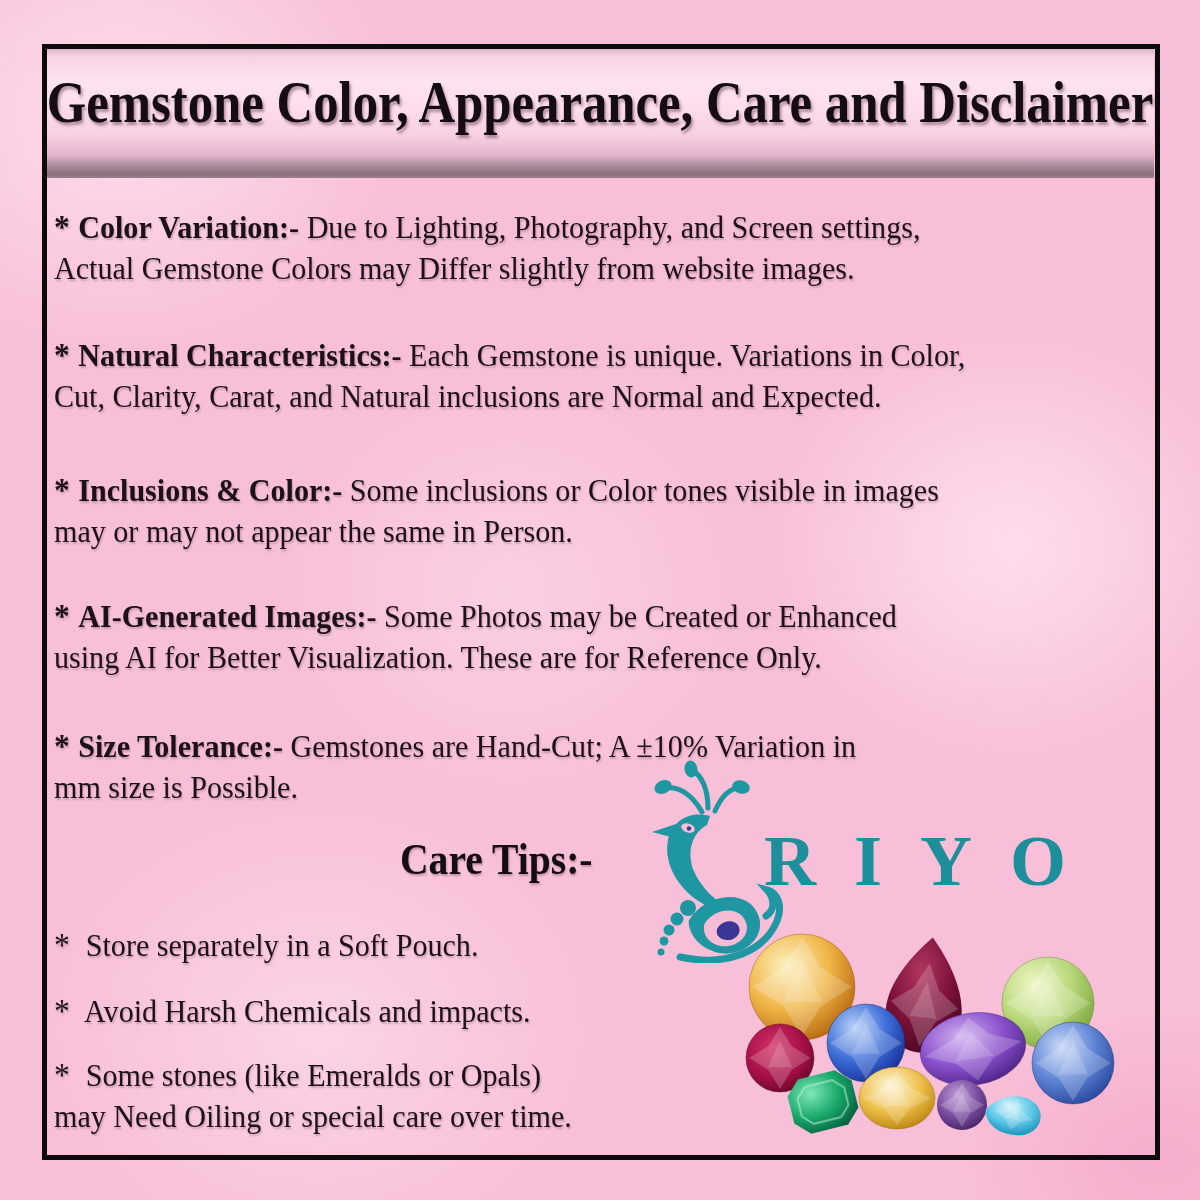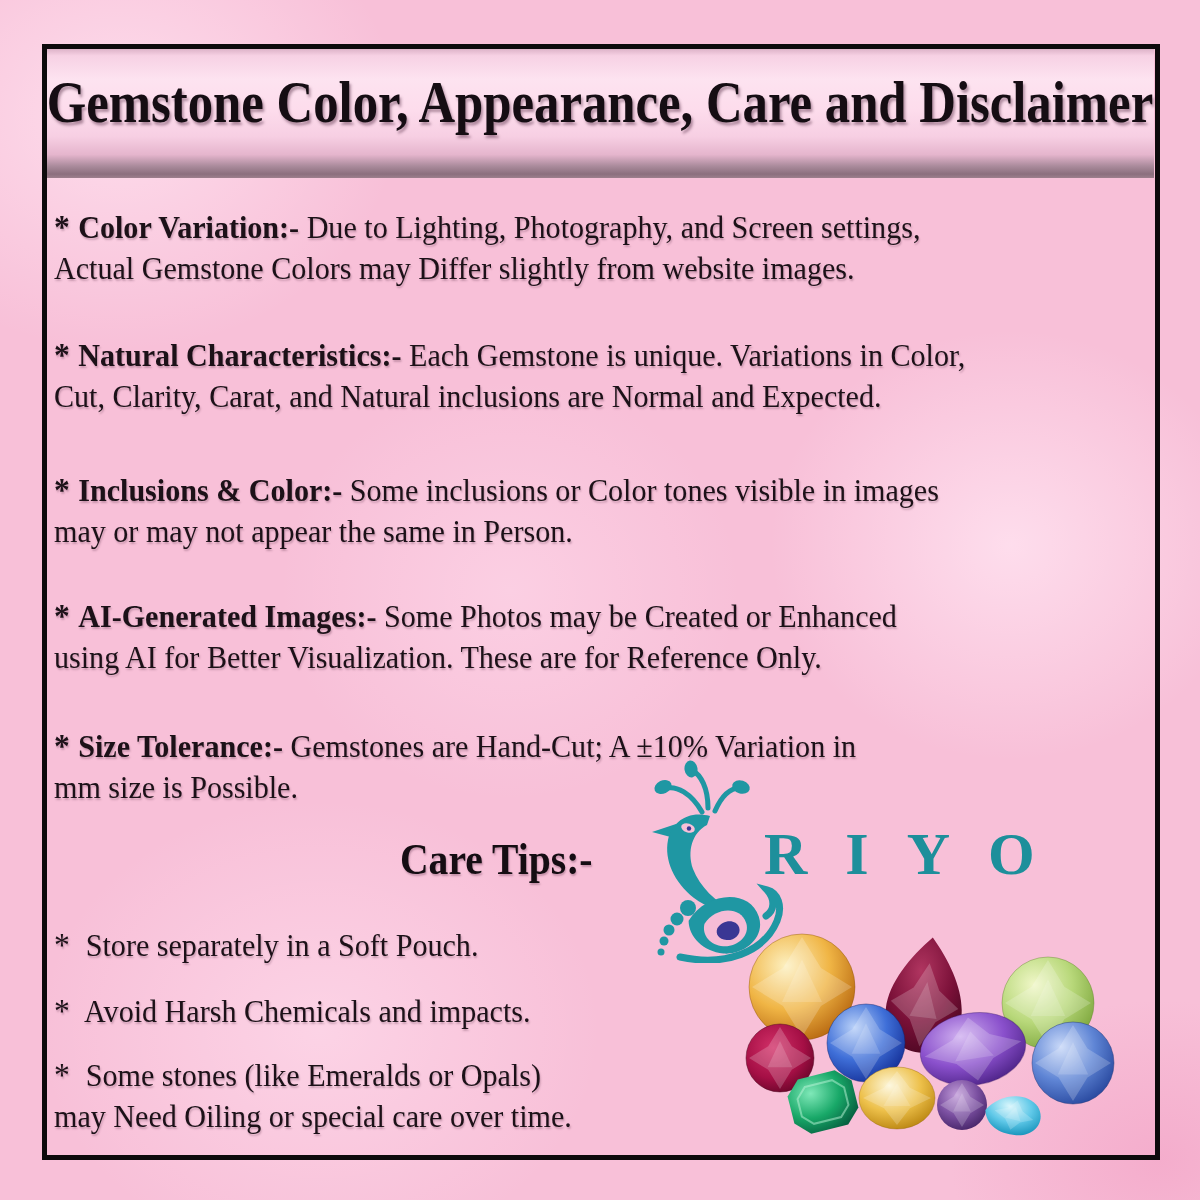--- a/index.html
+++ b/index.html
@@ -52,21 +52,21 @@
   .b1{top:206px;} .b2{top:334px;} .b3{top:469px;} .b4{top:595px;} .b5{top:725px;}
   .t1{top:924px;} .t2{top:990px;} .t3{top:1054px;}
 
   .care-heading{
     position:absolute; left:400px; top:833px; margin:0; z-index:2;
     font-size:45px; font-weight:700; transform:scaleX(.88); transform-origin:0 0;
     color:#150d13; text-shadow:1px 2px 2px rgba(100,55,80,.35);
   }
   .brand{
     position:absolute; left:764px; top:820px; z-index:2;
-    font-size:60px; font-weight:600; letter-spacing:38px;
+    font-size:72px; font-weight:600; letter-spacing:38px;
     color:#1d8f9b; white-space:nowrap;text-align:center;
   }
   .peacock{position:absolute; left:622px; top:758px; z-index:2;}
   .gems{position:absolute; left:730px; top:925px; z-index:3;}
 </style>
 </head>
 <body>
 
 <div class="canvas">
 

